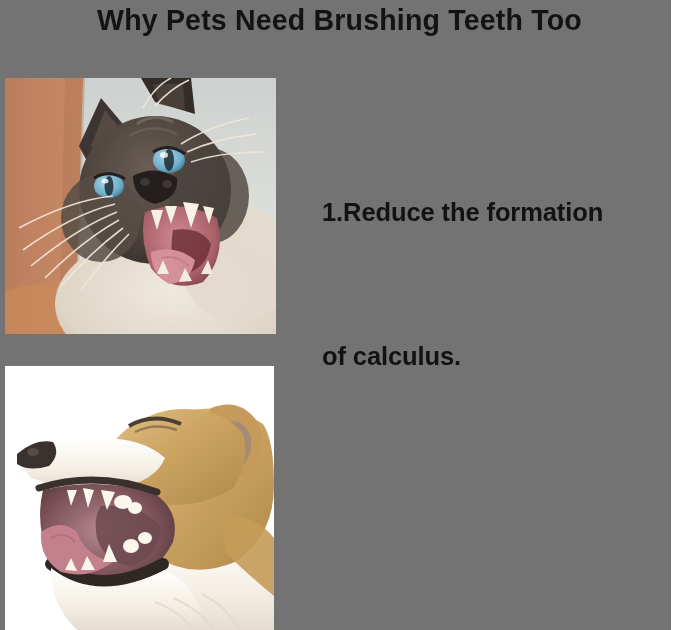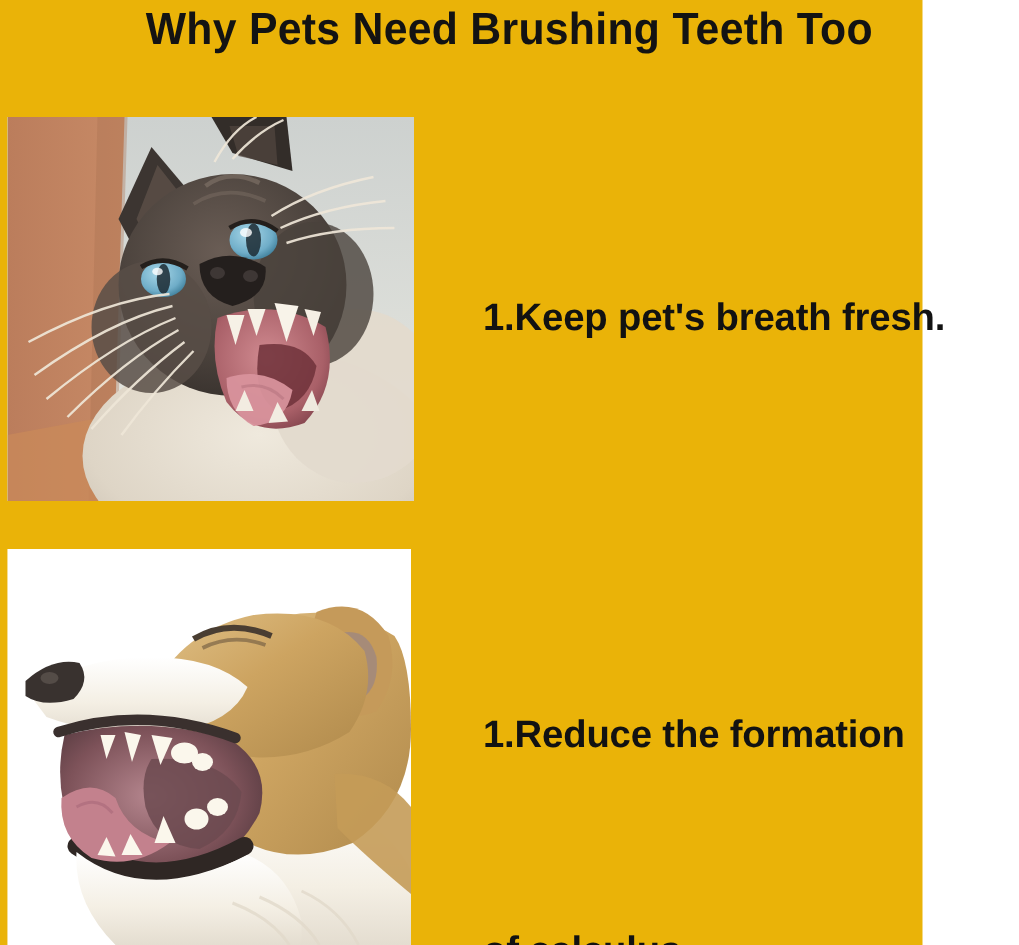--- a/index.html
+++ b/index.html
@@ -9,23 +9,23 @@
   }
   body {
     width: 679px;
     height: 630px;
     overflow: hidden;
     font-family: "Liberation Sans", sans-serif;
     color: #111111;
   }
   #page {
     position: relative;
-    width: 615px;
+    width: 671px;
     height: 630px;
-    background: #eab308;
+    background: #737373;
   }
 
   
   #title {
     position: absolute;
     left: 0;
     top: 0px;
     width: 679px;
     text-align: center;
     font-family: "Liberation Sans", sans-serif;
@@ -267,23 +267,20 @@
         <path d="M168 232 Q196 244 208 264"></path>
         <path d="M196 228 Q222 240 234 264"></path>
       </g>
 
       <path d="M218 150 Q250 148 269 172 L269 230 Q240 206 220 186 Z" fill="#c49b58" opacity="0.9"></path>
     </svg>
   </div>
 
   <div id="list">
 
-    <div class="item item-gap-1">
-      <span class="line">1.Keep pet's breath fresh.</span>
-    </div>
 
     <div class="item item-gap-2">
       <span class="line">1.Reduce the formation</span>
       <span class="line">of calculus.</span>
     </div>
 
   </div>
 
 </div>
 

